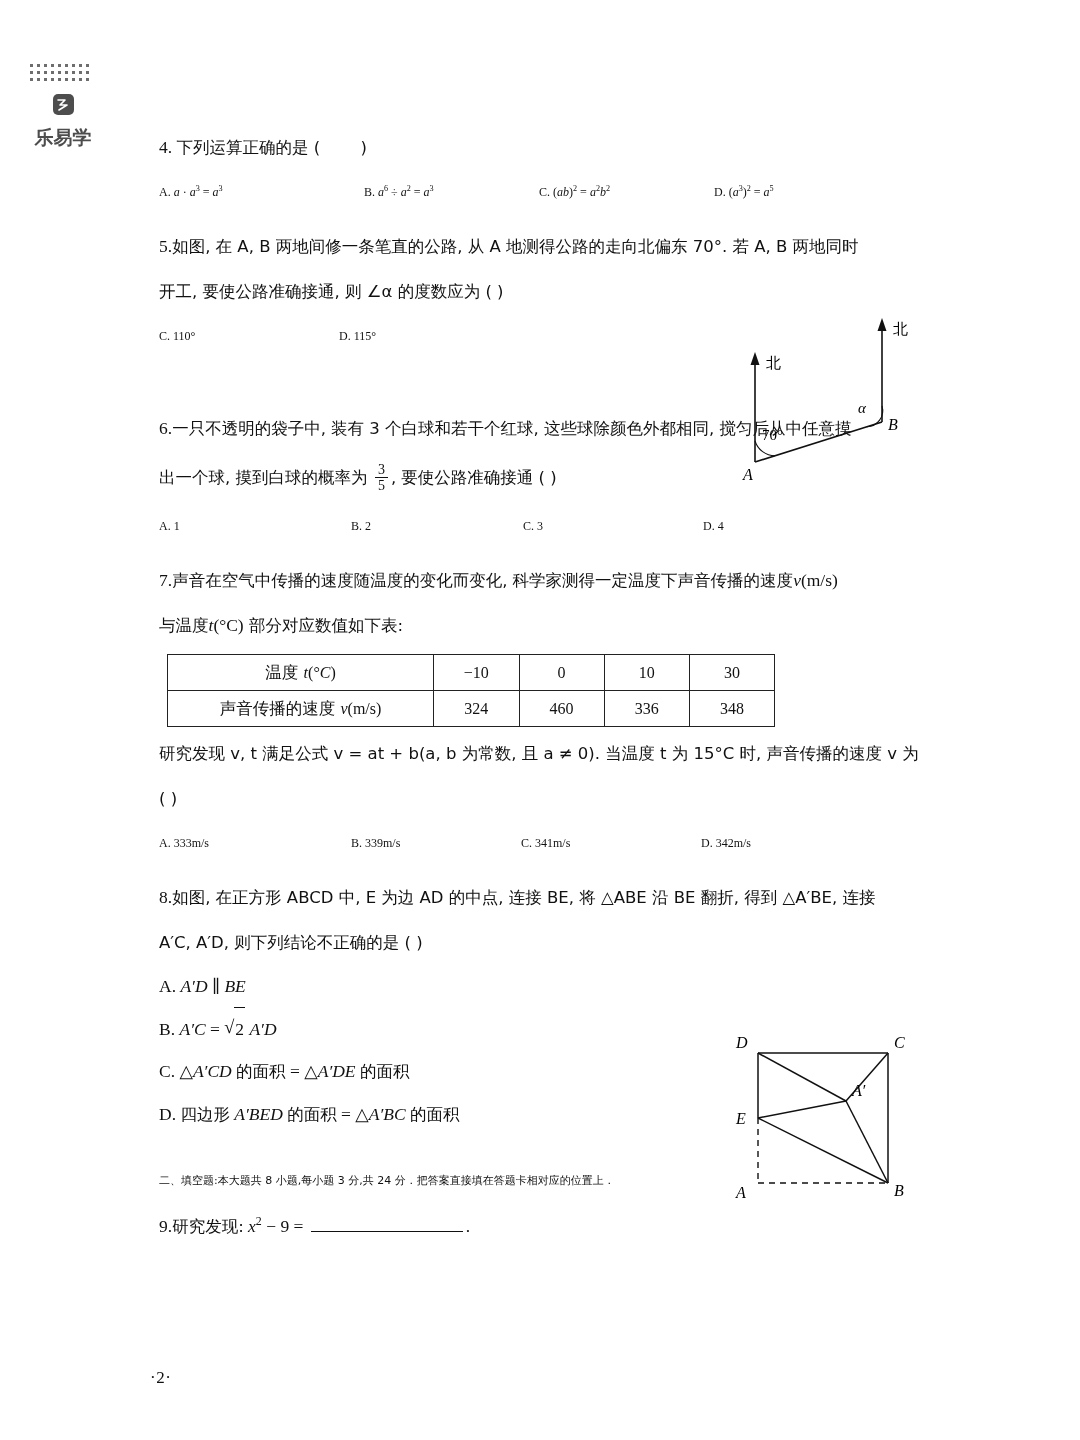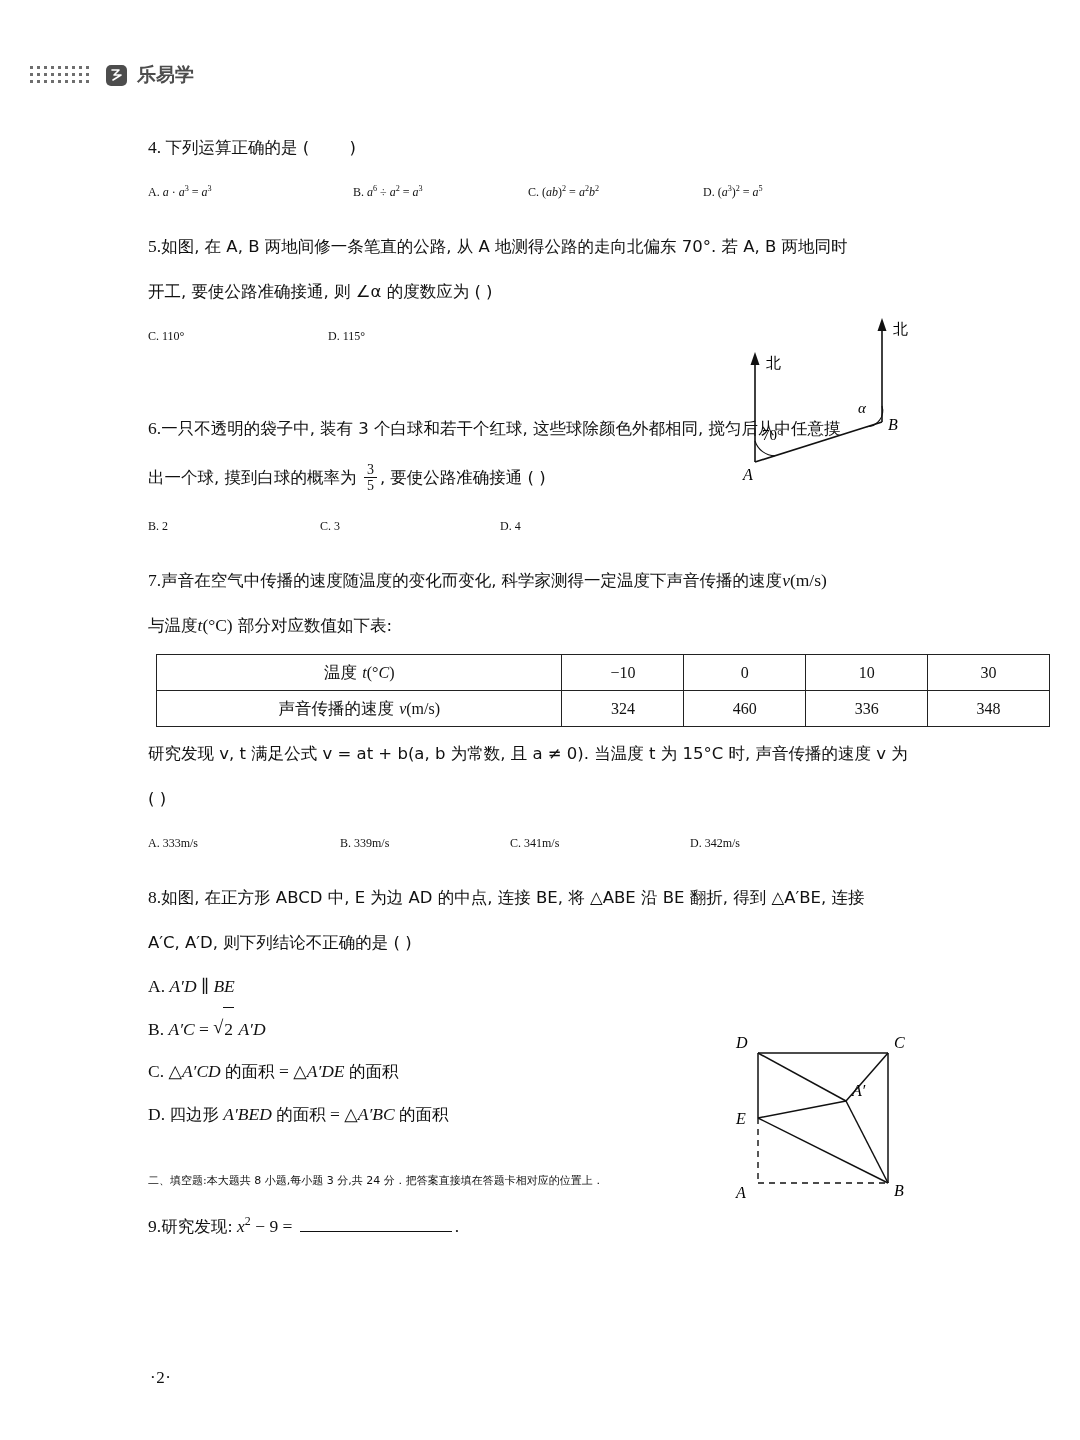--- a/index.html
+++ b/index.html
@@ -15,20 +15,21 @@
     overflow: hidden;
   }
 
   
   .header {
     position: absolute;
     left: 30px; top: 62px;
     display: flex;
     align-items: center;
     gap: 10px;
+    flex-direction: column;
   }
   .dotgrid { display: block; }
   .logo-badge {
     width: 21px; height: 21px;
     background: #4d4d4d;
     border-radius: 5px;
     display: flex; align-items: center; justify-content: center;
     color: #ffffff;
     font-size: 14px; line-height: 1;
     font-family: "DejaVu Sans", sans-serif;
@@ -38,21 +39,21 @@
     font-family: "DejaVu Sans", sans-serif;
     font-weight: bold;
     font-size: 19px;
     color: #4d4d4d;
     letter-spacing: 0px;
   }
 
   
   .page {
     position: absolute;
-    left: 148px; top: 125px;
+    left: 159px; top: 125px;
     width: 790px;
   }
 
   .q { margin-bottom: 2px; }
   .qline {
     font-size: 17.5px;
     line-height: 44px;
     white-space: nowrap;
   }
 
@@ -90,21 +91,21 @@
   .sqrt::before {
     content: "√";
     position: absolute; left: 0; top: -1px;
     font-size: 1.05em;
   }
   .sqrt .rad { border-top: 1.1px solid #111; padding: 0 1px; display: inline-block; }
 
   
   table.datatable {
     border-collapse: collapse;
-    width: 894px;
+    width: 608px;
     margin: 6px 0 4px 8px;
     font-size: 16px;
   }
   table.datatable td {
     border: 1.4px solid #222;
     height: 36px;
     text-align: center;
     padding: 2px 6px;
   }
   td.labelcell { width: 336px; }
@@ -233,20 +234,23 @@
       <span class="mn">6.</span><span class="cn">一只不透明的袋子中, 装有 3 个白球和若干个红球, 这些球除颜色外都相同, 搅匀后从中任意摸</span>
     </div>
     <div class="qline" style="line-height:52px">
       <span class="cn">出一个球, 摸到白球的概率为</span>
       <span class="frac">
         <span class="num mn">3</span>
         <span class="den mn">5</span>
       </span><span class="cn">, 要使公路准确接通 (     )</span>
     </div>
     <div class="opts">
+      <div class="opt" style="width:192px">
+        <span class="mn">A.</span>&nbsp;<span class="mn">1</span>
+      </div>
       <div class="opt" style="width:172px">
         <span class="mn">B.</span>&nbsp;<span class="mn">2</span>
       </div>
       <div class="opt" style="width:180px">
         <span class="mn">C.</span>&nbsp;<span class="mn">3</span>
       </div>
       <div class="opt">
         <span class="mn">D.</span>&nbsp;<span class="mn">4</span>
       </div>
     </div>

